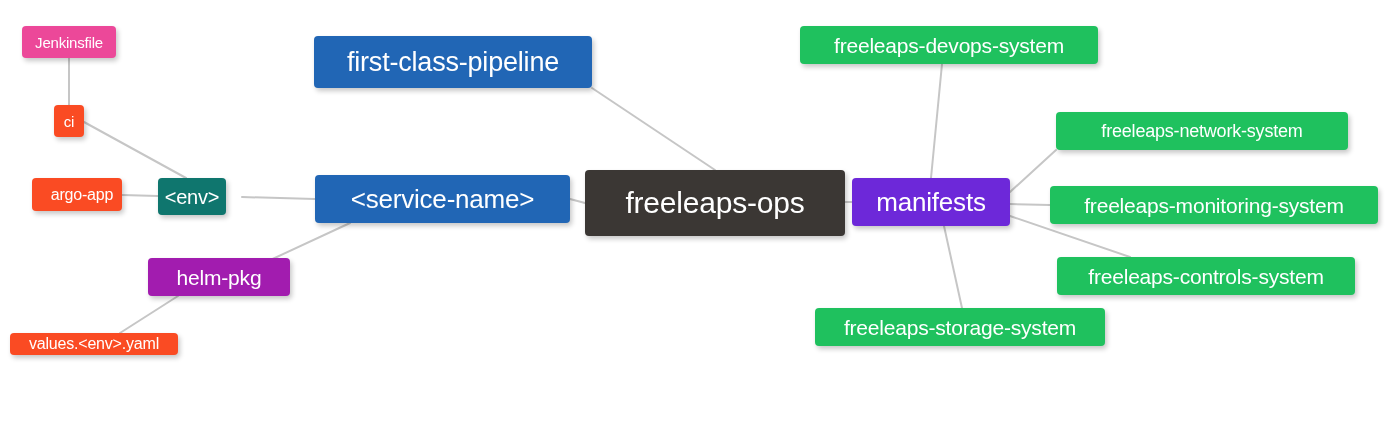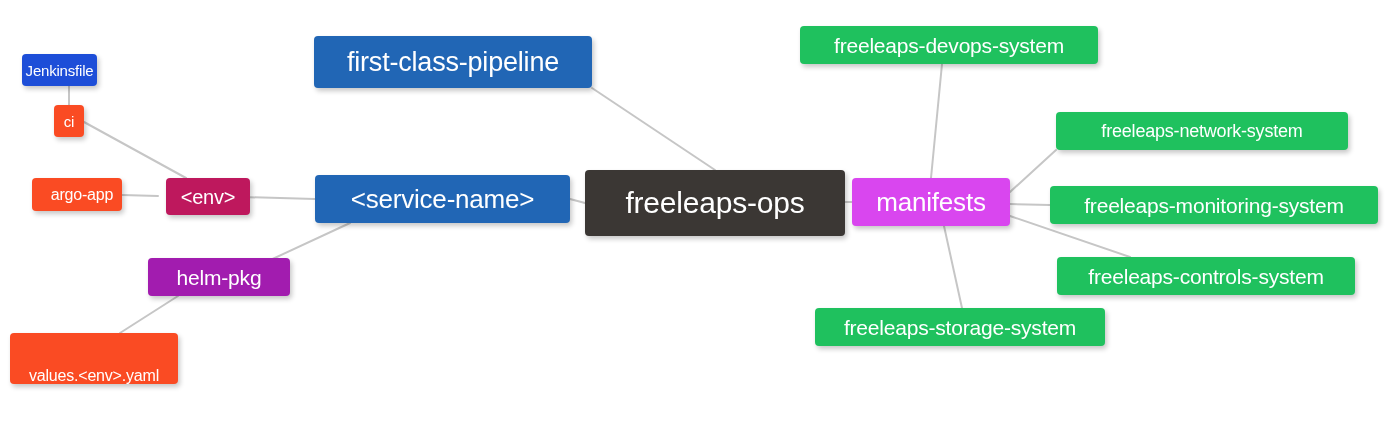--- a/index.html
+++ b/index.html
@@ -66,39 +66,39 @@
   <div id="nodes">
       <div class="node" style="left: 585px; top: 170px; width: 260px; height: 66px; background: rgb(59, 55, 52); font-size: 30px; color: rgb(255, 255, 255);">
         <span class="node-label">freeleaps-ops</span>
       </div>
       <div class="node" style="left: 314px; top: 36px; width: 278px; height: 52px; background: rgb(33, 102, 181); font-size: 27px; color: rgb(255, 255, 255);">
         <span class="node-label">first-class-pipeline</span>
       </div>
       <div class="node" style="left: 315px; top: 175px; width: 255px; height: 48px; background: rgb(33, 102, 181); font-size: 26px; color: rgb(255, 255, 255); align-items: center;">
         <span class="node-label">&lt;service-name&gt;</span>
       </div>
-      <div class="node" style="left: 852px; top: 178px; width: 158px; height: 48px; background: #d946ef; font-size: 26px; color: rgb(255, 255, 255);">
+      <div class="node" style="left: 852px; top: 178px; width: 158px; height: 48px; background: #6d28d9; font-size: 26px; color: rgb(255, 255, 255);">
         <span class="node-label">manifests</span>
       </div>
-      <div class="node" style="left: 158px; top: 178px; width: 84px; height: 37px; background: #be185d; font-size: 20px; color: rgb(255, 255, 255); margin-left: 8px;">
+      <div class="node" style="left: 158px; top: 178px; width: 68px; height: 37px; background: #0f766e; font-size: 20px; color: rgb(255, 255, 255);">
         <span class="node-label">&lt;env&gt;</span>
       </div>
       <div class="node" style="left: 148px; top: 258px; width: 142px; height: 38px; background: #a21caf; font-size: 21px; color: rgb(255, 255, 255);">
         <span class="node-label">helm-pkg</span>
       </div>
-      <div class="node" style="left: 22px; top: 26px; width: 75px; height: 32px; background: #1d4ed8; font-size: 15px; color: rgb(255, 255, 255); margin-top: 28px;">
+      <div class="node" style="left: 22px; top: 26px; width: 94px; height: 32px; background: #ec4899; font-size: 15px; color: rgb(255, 255, 255);">
         <span class="node-label">Jenkinsfile</span>
       </div>
       <div class="node" style="left: 54px; top: 105px; width: 30px; height: 32px; background: rgb(250, 75, 35); font-size: 15px; color: rgb(255, 255, 255);">
         <span class="node-label">ci</span>
       </div>
       <div class="node" style="left: 32px; top: 178px; width: 90px; height: 33px; background: rgb(250, 75, 35); font-size: 16px; color: rgb(255, 255, 255); padding-left: 10px;">
         <span class="node-label">argo-app</span>
       </div>
-      <div class="node" style="left: 10px; top: 333px; width: 168px; height: 51px; background: rgb(250, 75, 35); font-size: 16px; color: rgb(255, 255, 255); align-items: flex-end;">
+      <div class="node" style="left: 10px; top: 333px; width: 168px; height: 22px; background: rgb(250, 75, 35); font-size: 16px; color: rgb(255, 255, 255);">
         <span class="node-label">values.&lt;env&gt;.yaml</span>
       </div>
       <div class="node" style="left: 800px; top: 26px; width: 298px; height: 38px; background: rgb(31, 193, 94); font-size: 21px; color: rgb(255, 255, 255);">
         <span class="node-label">freeleaps-devops-system</span>
       </div>
       <div class="node" style="left: 1056px; top: 112px; width: 292px; height: 38px; background: rgb(31, 193, 94); font-size: 18px; color: rgb(255, 255, 255);">
         <span class="node-label">freeleaps-network-system</span>
       </div>
       <div class="node" style="left: 1050px; top: 186px; width: 328px; height: 38px; background: rgb(31, 193, 94); font-size: 21px; color: rgb(255, 255, 255);">
         <span class="node-label">freeleaps-monitoring-system</span>

